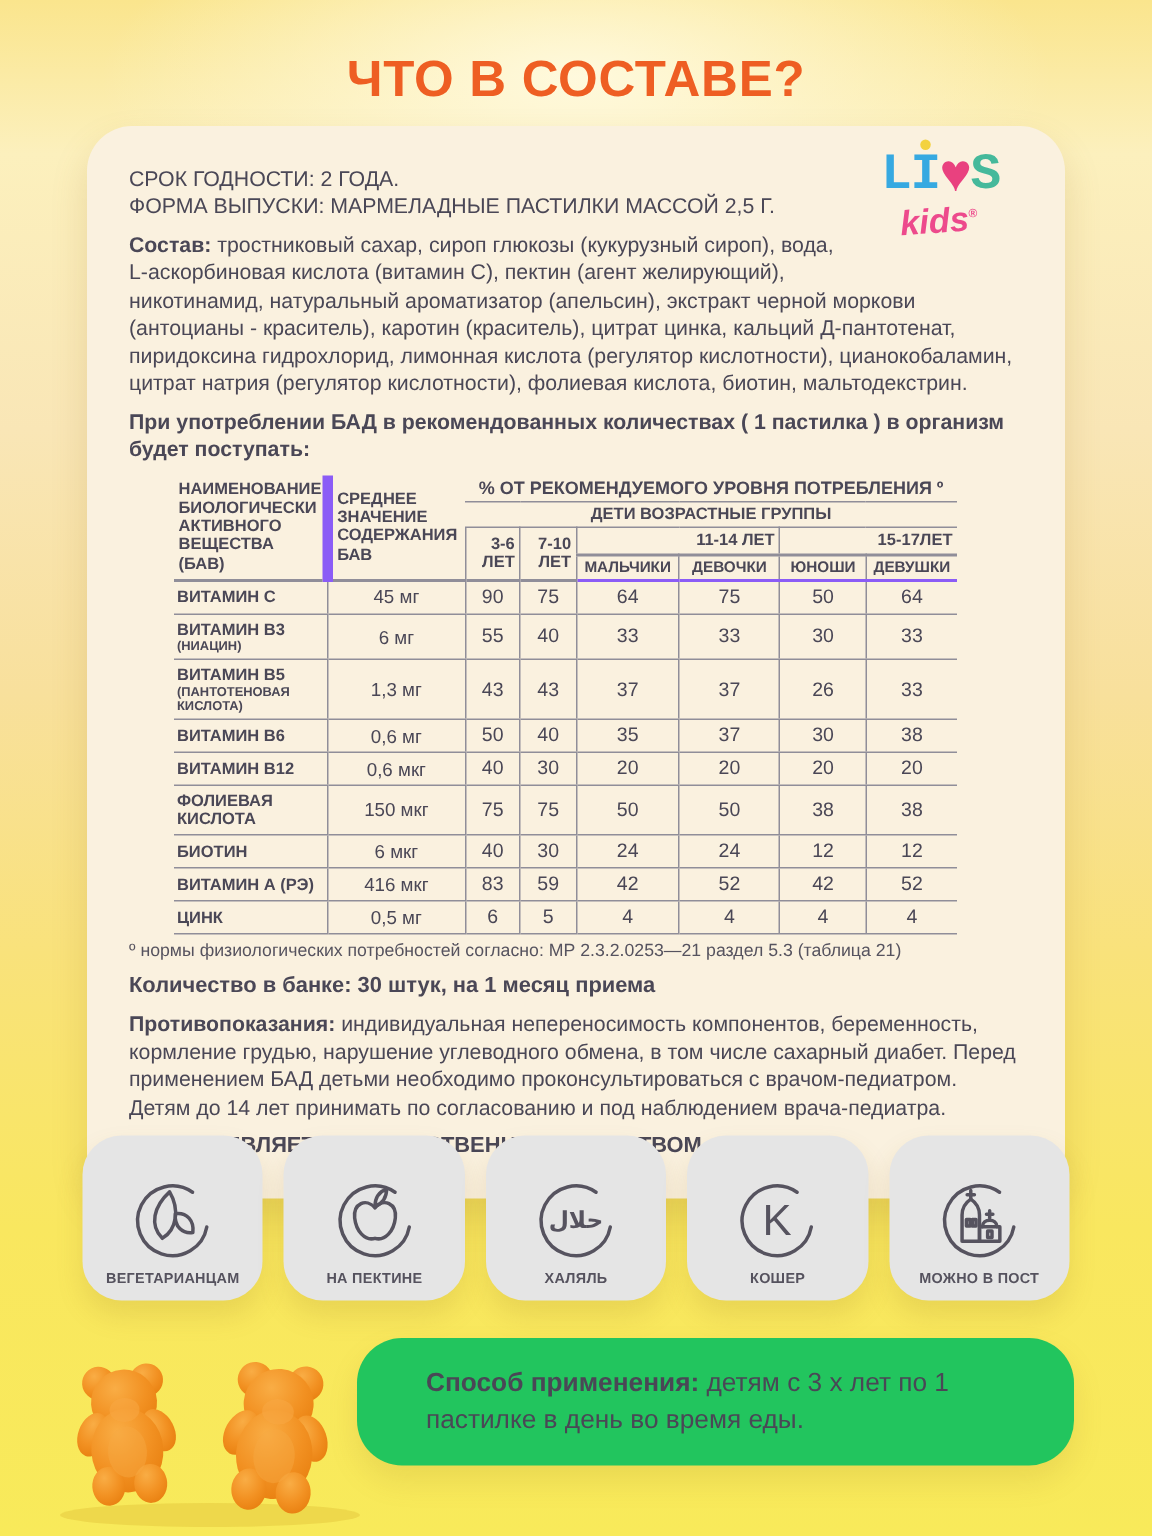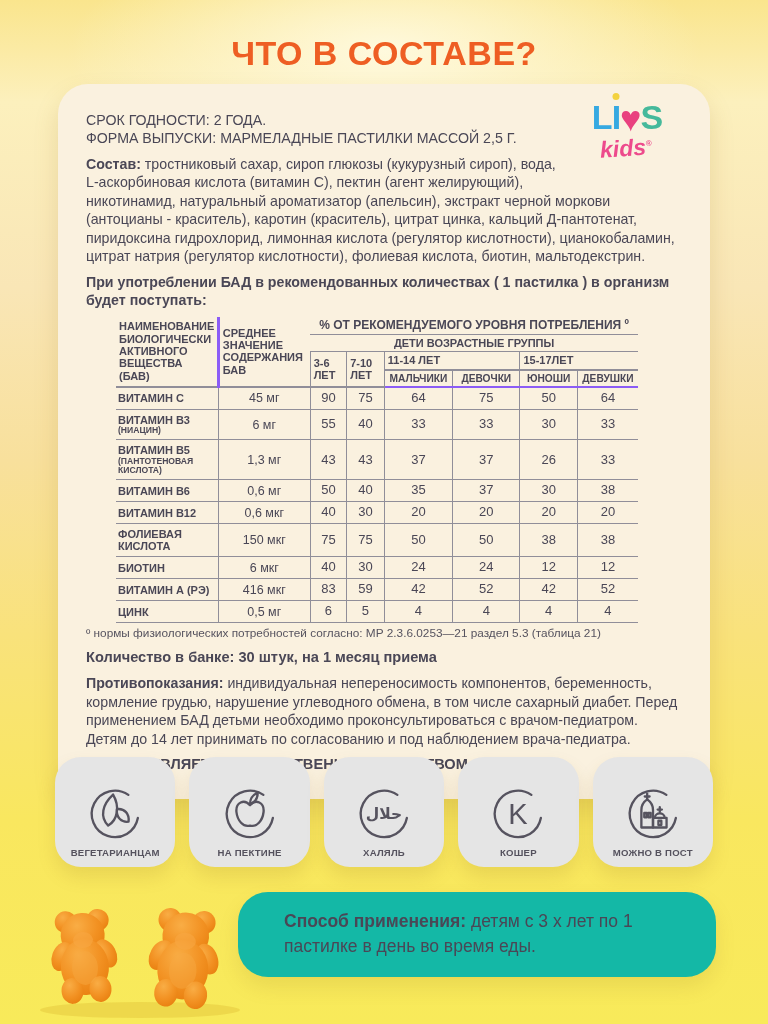--- a/index.html
+++ b/index.html
@@ -17,41 +17,41 @@
   }
   .card{
     position:absolute;top:84px;left:58px;width:652px;box-sizing:border-box;
     background:#faf1df;border-radius:30px;padding:20px 28px 18px 28px;
     box-shadow:0 12px 24px rgba(150,110,30,.18);
     font-size:14.2px;line-height:1.3;
   }
   .card p{margin:0 0 7px 0;}
   .toplines div{font-weight:normal;}
   .logo{float:right;width:122px;height:76px;position:relative;margin:-4px -6px 2px 8px;text-align:center;}
-  .logo-word{font-weight:bold;font-size:34px;letter-spacing:-1px;line-height:1;}
+  .logo-word{font-weight:bold;font-size:34px;letter-spacing:-1px;line-height:1;font-family:Liberation Mono, monospace;}
   .logo-word .ll,.logo-word .li{color:#36a9e1;}
   .logo-word .li{position:relative;}
   .logo-word .li .dot{position:absolute;left:50%;top:-5px;transform:translateX(-50%);width:7px;height:7px;border-radius:50%;background:#f3d23e;}
   .logo-word .lheart{color:#e9417f;font-size:36px;vertical-align:-2px;}
   .logo-word .ls{color:#45b99b;}
   .logo-kids{color:#ed4a8c;font-size:23px;font-weight:bold;font-style:italic;transform:rotate(-4deg);margin-top:-3px;margin-right:2px;}
   .logo-kids sup{font-size:8px;font-style:normal;}
   .b{font-weight:bold;}
   .intake{font-weight:bold;margin-top:6px;}
   
   table.tbl{border-collapse:collapse;margin:2px 0 3px 30px;width:522px;table-layout:fixed;
     font-size:11px;}
   .tbl th,.tbl td{padding:2px 3px;vertical-align:middle;}
   .tbl thead th{font-weight:bold;line-height:1.12;}
   .h-name,.h-avg{text-align:left;vertical-align:top;padding-top:3px;font-size:11px;}
-  .h-name{border-right:3px solid #8b5cf6;border-bottom:2px solid #908e99;}
+  .h-name{border-right:7px solid #8b5cf6;border-bottom:2px solid #908e99;}
   .h-avg{border-bottom:2px solid #908e99;}
   .h-pct{border-bottom:1.5px solid #908e99;text-align:center;font-size:12px;padding-bottom:3px;}
   .h-groups{border-bottom:1.5px solid #908e99;text-align:center;font-size:11px;}
-  .h-age{text-align:left;border-left:1px solid #908e99;border-bottom:2px solid #908e99;}
+  .h-age{text-align:right;border-left:1px solid #908e99;border-bottom:2px solid #908e99;}
   .h-sub{text-align:center;border-left:1px solid #908e99;border-bottom:2px solid #8b5cf6;font-size:10.2px;}
   .tbl tbody td{border-bottom:1.6px solid #908e99;border-left:1px solid #908e99;text-align:center;font-size:13px;}
   .tbl tbody td.c-name{border-left:none;text-align:left;font-size:11px;font-weight:bold;line-height:1.1;padding:4px 2px 4px 2px;}
   .tbl tbody td.c-name .sub{display:block;font-size:8.6px;font-weight:bold;}
   .tbl tbody td.c-amt{font-size:12.5px;}
   .footnote{font-size:11.8px;margin:0 0 6px 32px;color:#56535f;}
   .qty{font-weight:bold;margin:0 0 6px 0;font-size:14.6px;}
   .disclaimer{font-weight:bold;font-size:14.6px;margin-top:8px;}
   
   .badges{position:absolute;top:757px;left:55px;width:658px;display:flex;gap:14px;}
@@ -61,21 +61,21 @@
     display:flex;flex-direction:column;align-items:center;justify-content:flex-end;
     padding-bottom:9px;box-sizing:border-box;
   }
   .badge svg{width:62px;height:62px;margin-bottom:4px;}
   .badge .lbl{font-size:9.6px;font-weight:bold;color:#55525e;letter-spacing:.2px;white-space:nowrap;}
   .icon-stroke{stroke:#56535f;stroke-width:2.4;fill:none;stroke-linecap:round;stroke-linejoin:round;}
   .icon-fill{fill:#56535f;}
   
   .usage{
     position:absolute;top:892px;left:238px;width:478px;box-sizing:border-box;
-    background:#14b8a6;border-radius:30px;padding:17px 28px 17px 46px;
+    background:#22c55e;border-radius:30px;padding:17px 28px 17px 46px;
     font-size:17.5px;line-height:1.45;color:#4a4756;
     box-shadow:0 10px 20px rgba(150,110,30,.14);
   }
   
   .bears{position:absolute;left:22px;top:872px;width:240px;height:150px;}
 </style>
 </head>
 <body>
 
 <div class="page-title">ЧТО В СОСТАВЕ?</div>
@@ -218,21 +218,21 @@
           <td class="c-val">6</td>
           <td class="c-val">5</td>
           <td class="c-val">4</td>
           <td class="c-val">4</td>
           <td class="c-val">4</td>
           <td class="c-val">4</td>
         </tr>
       </tbody>
   </table>
 
-  <p class="footnote">º нормы физиологических потребностей согласно: МР 2.3.6.0253—21 раздел 5.3 (таблица 21)</p>
+  <p class="footnote">º нормы физиологических потребностей согласно: МР 2.3.2.0253—21 раздел 5.3 (таблица 21)</p>
 
   <p class="qty">Количество в банке: 30 штук, на 1 месяц приема</p>
 
   <p><span class="b">Противопоказания:</span><span> индивидуальная непереносимость компонентов, беременность, кормление грудью, нарушение углеводного обмена, в том числе сахарный диабет. Перед применением БАД детьми необходимо проконсультироваться с врачом-педиатром. Детям до 14 лет принимать по согласованию и под наблюдением врача-педиатра.</span></p>
 
   <p class="disclaimer">БАД. НЕ ЯВЛЯЕТСЯ ЛЕКАРСТВЕННЫМ СРЕДСТВОМ.</p>
 </div>
 
 <div class="badges">
 

